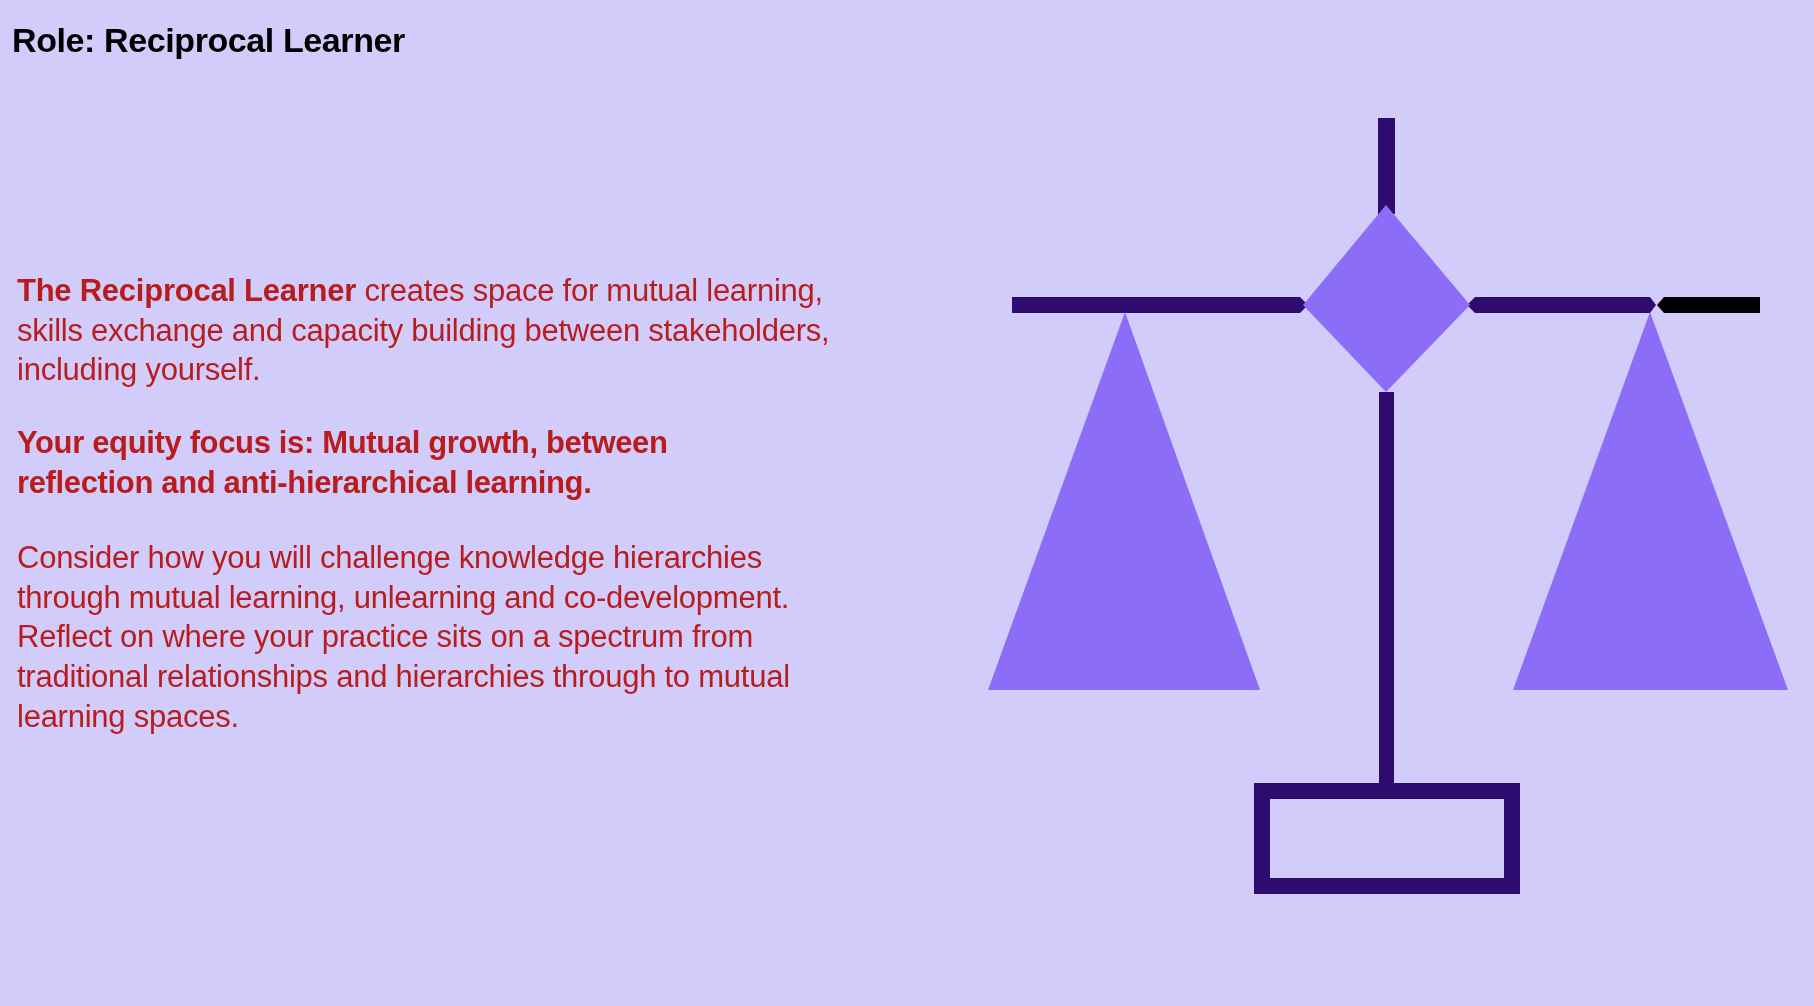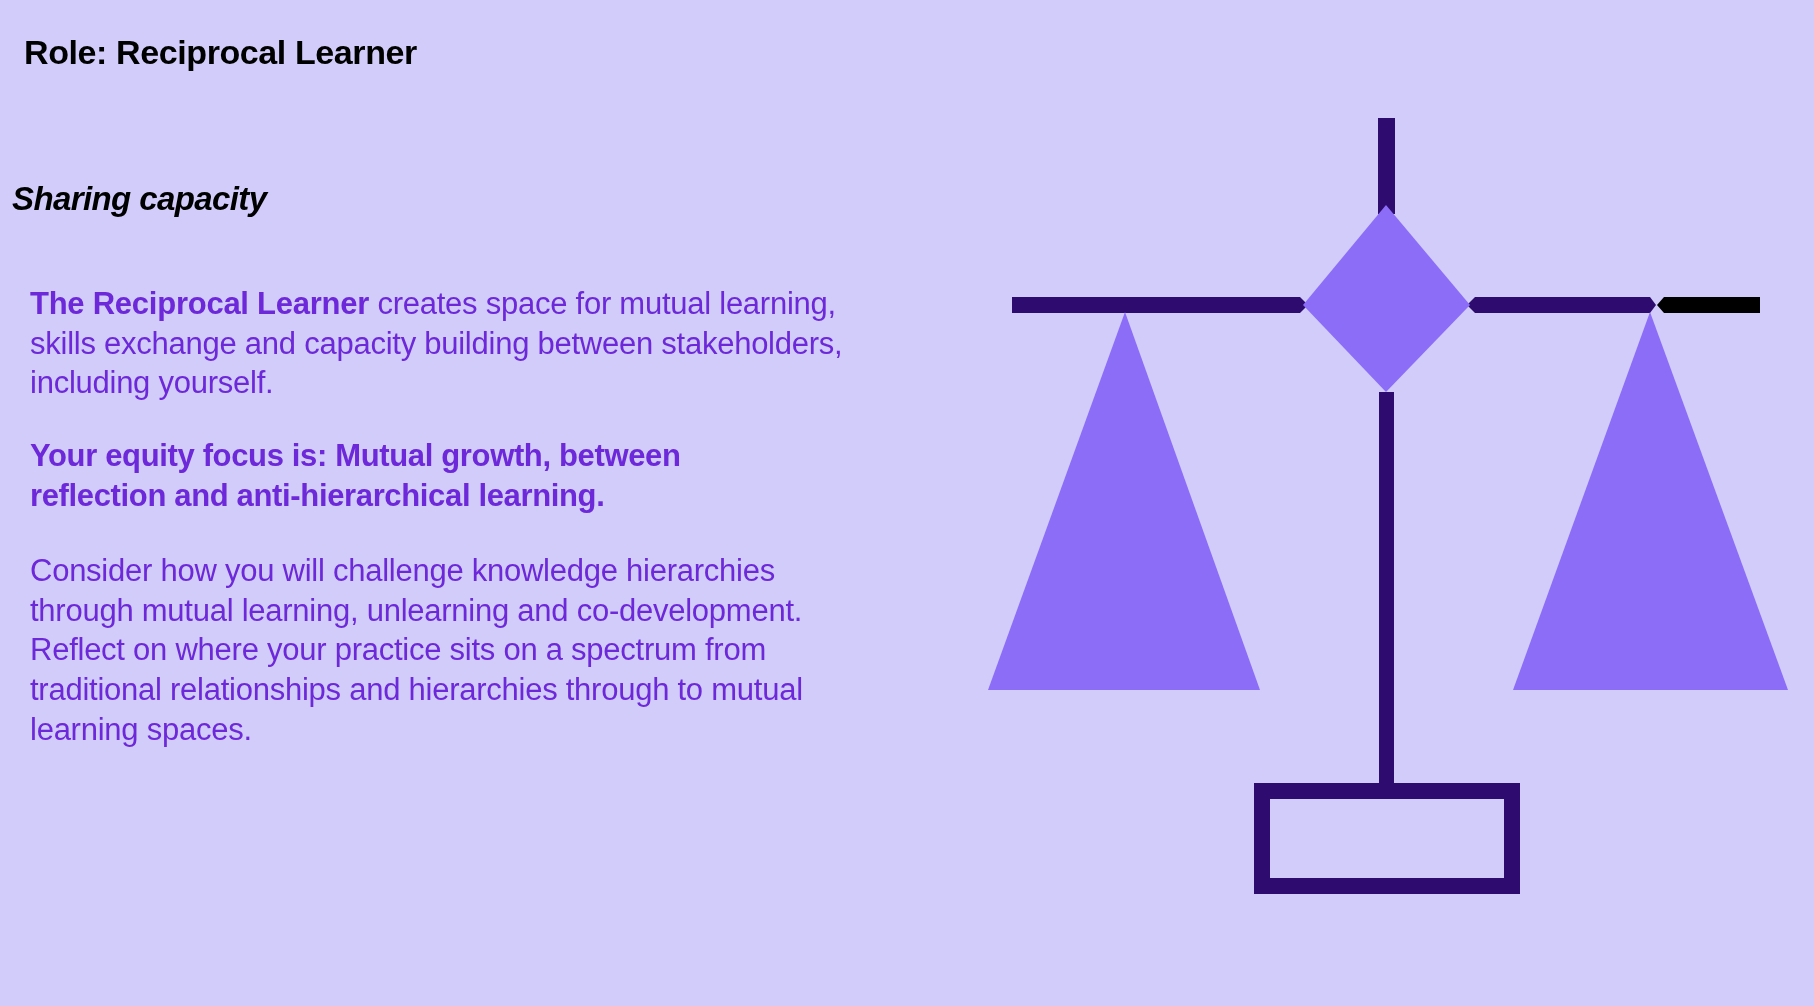--- a/index.html
+++ b/index.html
@@ -24,39 +24,39 @@
     position: absolute;
     left: 12px;
     top: 20px;
     width: 980px;
   }
   #role-title {
     font-size: 34px;
     font-weight: 700;
     letter-spacing: -0.4px;
     color: #000;
-    margin: 12px;
+    margin: 0;
     line-height: 1.18;
   }
   #section-heading {
     font-size: 33px;
     font-weight: 700;
     font-style: italic;
     letter-spacing: -0.6px;
     color: #000;
     margin: 0;
     position: absolute;
     top: 160px;
     left: 0;
   }
   .body-para {
     font-size: 31px;
     line-height: 1.28;
-    color: #6d28d9;
-    margin: 18px;
+    color: #b91c1c;
+    margin: 5px;
     letter-spacing: -0.25px;
   }
   #para-intro {
     position: absolute;
     top: 246px;
     left: 0;
     width: 830px;
   }
   #para-intro b { font-weight: 700; }
   #para-focus {
@@ -87,21 +87,20 @@
 </style>
 </head>
 <body>
 
 <div id="slide">
 
   <div id="text-col">
 
     <h1 id="role-title">Role: Reciprocal Learner</h1>
 
-    <h2 id="section-heading">Sharing capacity</h2>
 
     <p class="body-para" id="para-intro"><b>The Reciprocal Learner</b><span> creates space for mutual learning, skills exchange and capacity building between stakeholders, including yourself.</span></p>
 
     <p class="body-para" id="para-focus">Your equity focus is: Mutual growth, between reflection and anti-hierarchical learning.</p>
 
     <p class="body-para" id="para-consider">Consider how you will challenge knowledge hierarchies through mutual learning, unlearning and co-development. Reflect on where your practice sits on a spectrum from traditional relationships and hierarchies through to mutual learning spaces.</p>
   </div>
 
   <div id="scales">
     <svg width="1814" height="1006" viewBox="0 0 1814 1006" xmlns="http://www.w3.org/2000/svg">

